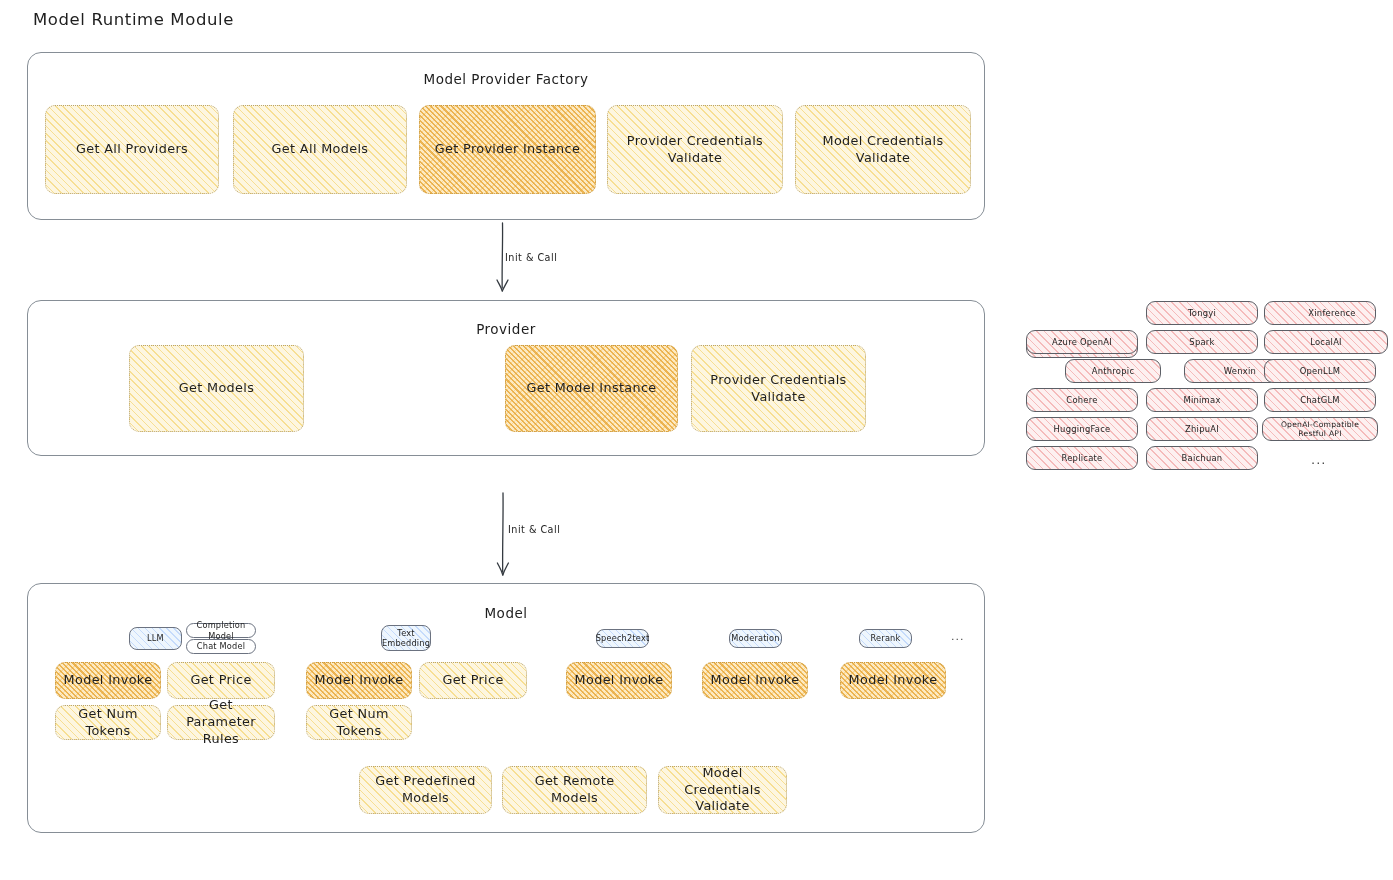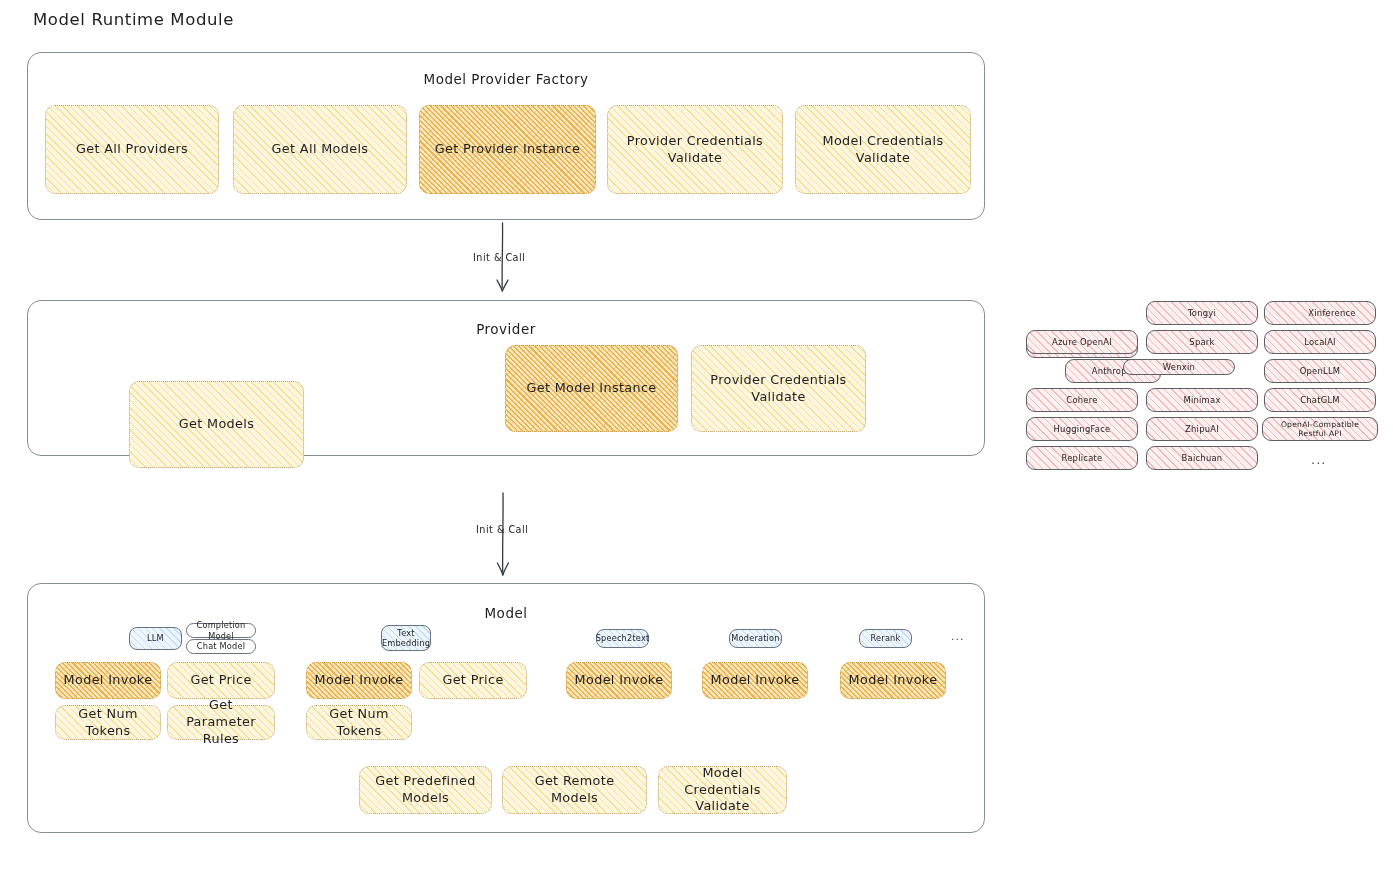--- a/index.html
+++ b/index.html
@@ -162,20 +162,21 @@
   }
 
   
   .arrow-wrap { position: absolute; }
   .arrow-label {
     position: absolute;
     font-size: 9.6px;
     color: #1e1e1e;
     letter-spacing: .5px;
     white-space: nowrap;
+    margin-left: 32px;
   }
   .ellipsis {
     position: absolute;
     font-size: 13px;
     color: #4a4a4a;
     letter-spacing: 1px;
   }
 </style>
 </head>
 <body>
@@ -204,43 +205,43 @@
       <path d="M21 58 C23 62, 25 65, 26.3 69" stroke="#343a40" stroke-width="1.3" fill="none" stroke-linecap="round"></path>
       <path d="M32 58 C30 62, 28 65, 26.3 69" stroke="#343a40" stroke-width="1.3" fill="none" stroke-linecap="round"></path>
     </svg>
   </div>
   <div class="arrow-label hand" style="left:473px; top:252px;">Init &amp; Call</div>
 
   <div class="panel stacked" style="left:27px; top:300px; width:958px; height:156px;">
     <div class="panel-title hand" style="top:20px;">Provider</div>
   </div>
 
-  <div class="node hand fill-yellow" style="left:129px; top:345px; width:175px; height:87px;margin-top:36px;">Get Models</div>
+  <div class="node hand fill-yellow" style="left:129px; top:345px; width:175px; height:87px;">Get Models</div>
 
 
   <div class="node hand fill-orange" style="left:505px; top:345px; width:173px; height:87px;">Get Model Instance</div>
 
   <div class="node hand fill-yellow" style="left:691px; top:345px; width:175px; height:87px;">Provider Credentials Validate</div>
 
   <div class="prov-item hand fill-pink" style="left:1026px; top:301px; width:112px; height:24px;margin-top:33px;">OpenAI</div>
   <div class="prov-item hand fill-pink" style="left:1026px; top:330px; width:112px; height:24px;">Azure OpenAI</div>
   <div class="prov-item hand fill-pink" style="left:1026px; top:359px; width:96px; height:24px;margin-left:39px;">Anthropic</div>
   <div class="prov-item hand fill-pink" style="left:1026px; top:388px; width:112px; height:24px;">Cohere</div>
   <div class="prov-item hand fill-pink" style="left:1026px; top:417px; width:112px; height:24px;">HuggingFace</div>
   <div class="prov-item hand fill-pink" style="left:1026px; top:446px; width:112px; height:24px;">Replicate</div>
 
   <div class="prov-item hand fill-pink" style="left:1146px; top:301px; width:112px; height:24px;">Tongyi</div>
   <div class="prov-item hand fill-pink" style="left:1146px; top:330px; width:112px; height:24px;">Spark</div>
-  <div class="prov-item hand fill-pink" style="left:1123px; top:359px; width:112px; height:16px;">Wenxin</div>
+  <div class="prov-item hand fill-pink" style="left:1184px; top:359px; width:112px; height:24px;">Wenxin</div>
   <div class="prov-item hand fill-pink" style="left:1146px; top:388px; width:112px; height:24px;">Minimax</div>
   <div class="prov-item hand fill-pink" style="left:1146px; top:417px; width:112px; height:24px;">ZhipuAI</div>
   <div class="prov-item hand fill-pink" style="left:1146px; top:446px; width:112px; height:24px;">Baichuan</div>
 
   <div class="prov-item hand fill-pink" style="left:1264px; top:301px; width:112px; height:24px;padding-left:28px;">Xinference</div>
-  <div class="prov-item hand fill-pink" style="left:1264px; top:330px; width:112px; height:24px;">LocalAI</div>
+  <div class="prov-item hand fill-pink" style="left:1264px; top:330px; width:124px; height:24px;">LocalAI</div>
   <div class="prov-item hand fill-pink" style="left:1264px; top:359px; width:112px; height:24px;">OpenLLM</div>
   <div class="prov-item hand fill-pink" style="left:1264px; top:388px; width:112px; height:24px;">ChatGLM</div>
   <div class="prov-item hand fill-pink" style="left:1262px; top:417px; width:116px; height:24px; font-size:7.6px;">OpenAI-Compatible Restful API</div>
   <div class="ellipsis hand" style="left:1311px; top:452px;">...</div>
 
   <div class="arrow-wrap" style="left:476px; top:492px; width:60px; height:90px;">
     <svg width="60" height="90" viewBox="0 0 60 90">
       <path d="M27 1 C27.4 24, 26.3 55, 26.7 80" stroke="#343a40" stroke-width="1.3" fill="none" stroke-linecap="round"></path>
       <path d="M21.4 71 C23.4 75, 25.4 78, 26.8 83" stroke="#343a40" stroke-width="1.3" fill="none" stroke-linecap="round"></path>
       <path d="M32.4 71 C30.4 75, 28.4 78, 26.8 83" stroke="#343a40" stroke-width="1.3" fill="none" stroke-linecap="round"></path>

